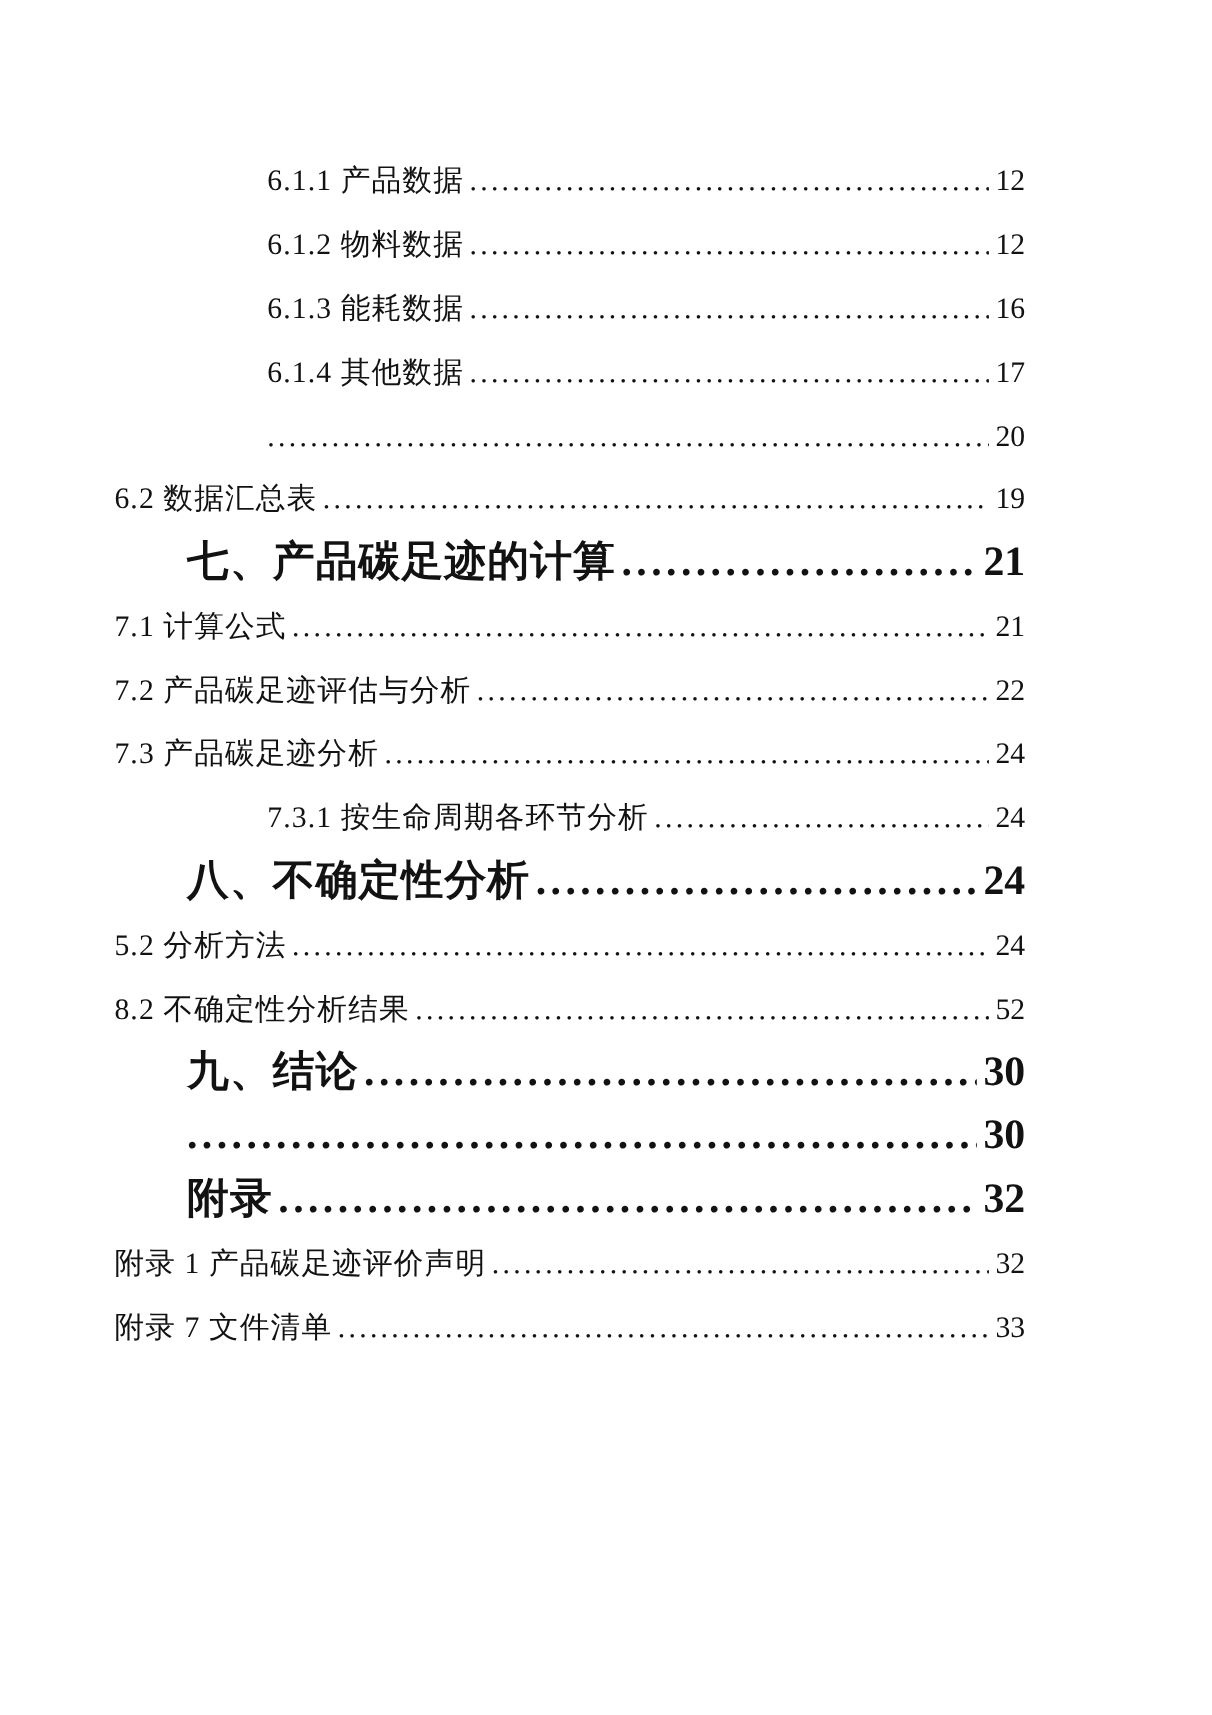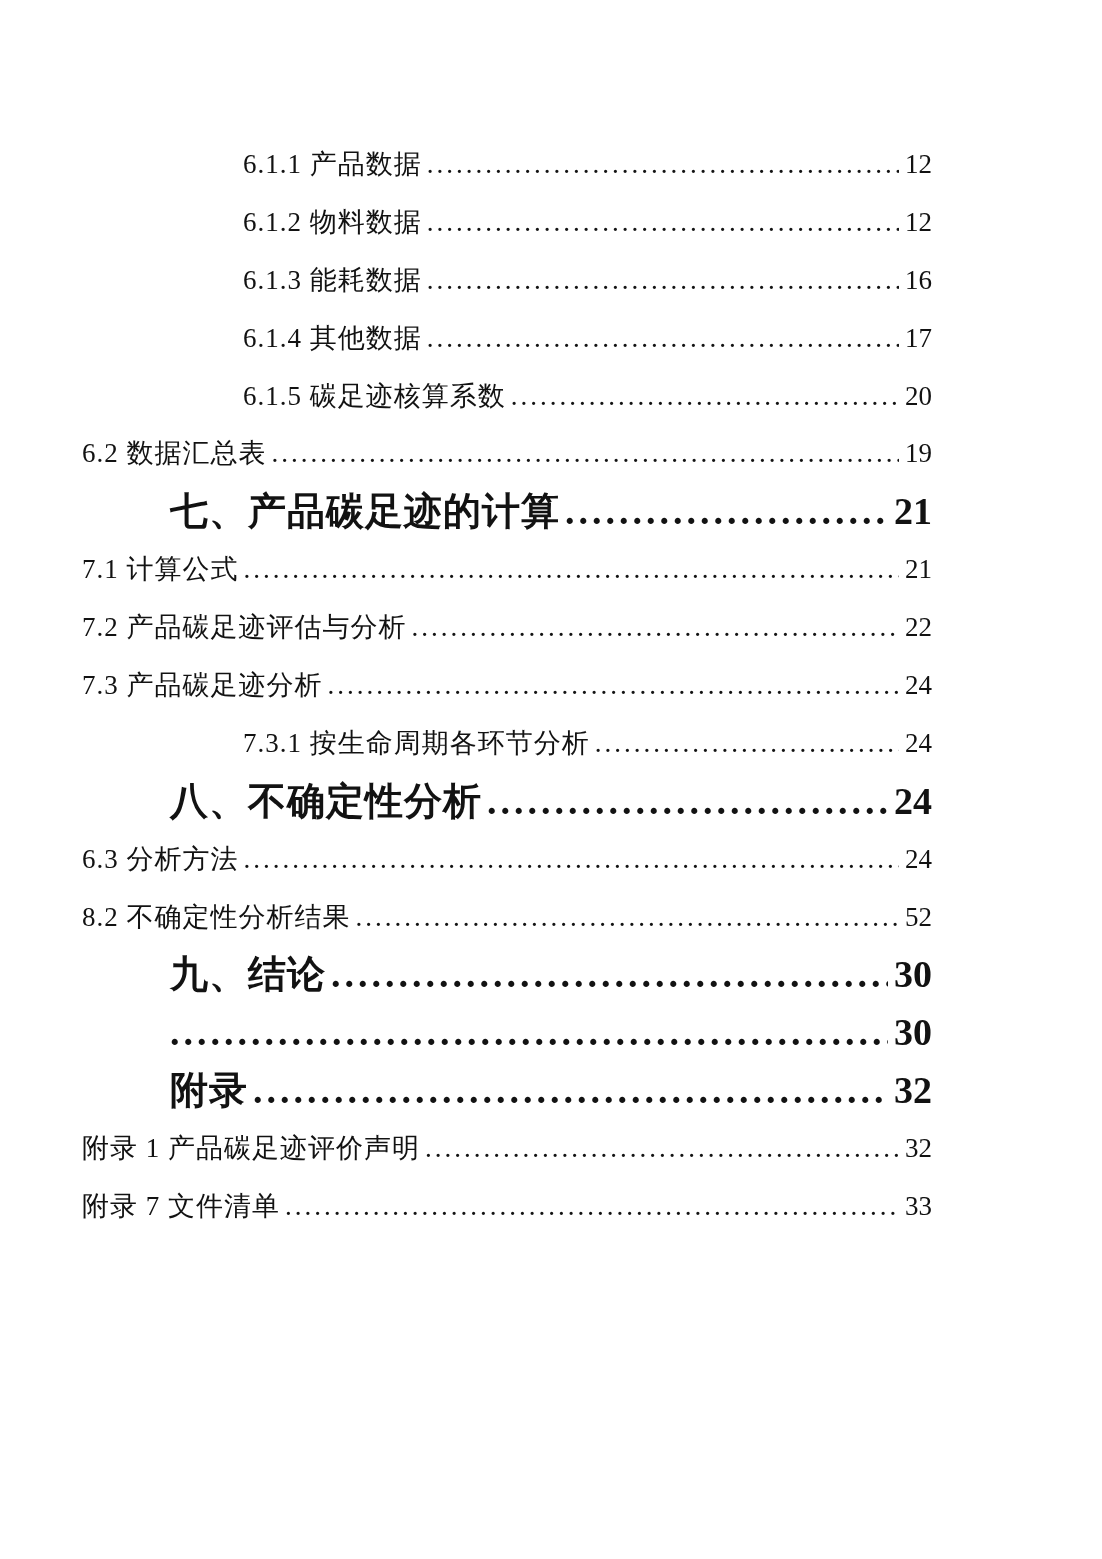--- a/index.html
+++ b/index.html
@@ -40,21 +40,21 @@
     overflow: hidden;
     white-space: nowrap;
     letter-spacing: 3px;
     min-width: 0;
   }
   .toc-row .pagenum {
     flex: 0 0 auto;
     padding-left: 6px;
   }
   .toc-row.level-1 { margin-left: 170px; }
-  .toc-row.level-2 { margin-left: 82px; }
+  .toc-row.level-2 { margin-left: 104px; }
   .toc-row.level-3 { margin-left: 243px; }
   .toc-row.bold {
     font-weight: bold;
     font-size: 38px;
   }
   .toc-row.bold .leader {
     letter-spacing: 4px;
   }
 </style>
 </head>
@@ -76,21 +76,20 @@
         <span class="label">6.1.3 能耗数据</span>
         <span class="leader">........................................................................................................................................................................................................</span>
         <span class="pagenum">16</span>
       </div>
       <div class="toc-row level-3">
         <span class="label">6.1.4 其他数据</span>
         <span class="leader">........................................................................................................................................................................................................</span>
         <span class="pagenum">17</span>
       </div>
       <div class="toc-row level-3">
-        <span class="label">6.1.5 碳足迹核算系数</span>
         <span class="leader">........................................................................................................................................................................................................</span>
         <span class="pagenum">20</span>
       </div>
       <div class="toc-row level-2">
         <span class="label">6.2 数据汇总表</span>
         <span class="leader">........................................................................................................................................................................................................</span>
         <span class="pagenum">19</span>
       </div>
       <div class="toc-row level-1 bold">
         <span class="label">七、产品碳足迹的计算</span>
@@ -116,21 +115,21 @@
         <span class="label">7.3.1 按生命周期各环节分析</span>
         <span class="leader">........................................................................................................................................................................................................</span>
         <span class="pagenum">24</span>
       </div>
       <div class="toc-row level-1 bold">
         <span class="label">八、不确定性分析</span>
         <span class="leader">........................................................................................................................................................................................................</span>
         <span class="pagenum">24</span>
       </div>
       <div class="toc-row level-2">
-        <span class="label">6.3 分析方法</span>
+        <span class="label">5.2 分析方法</span>
         <span class="leader">........................................................................................................................................................................................................</span>
         <span class="pagenum">24</span>
       </div>
       <div class="toc-row level-2">
         <span class="label">8.2 不确定性分析结果</span>
         <span class="leader">........................................................................................................................................................................................................</span>
         <span class="pagenum">52</span>
       </div>
       <div class="toc-row level-1 bold">
         <span class="label">九、结论</span>

